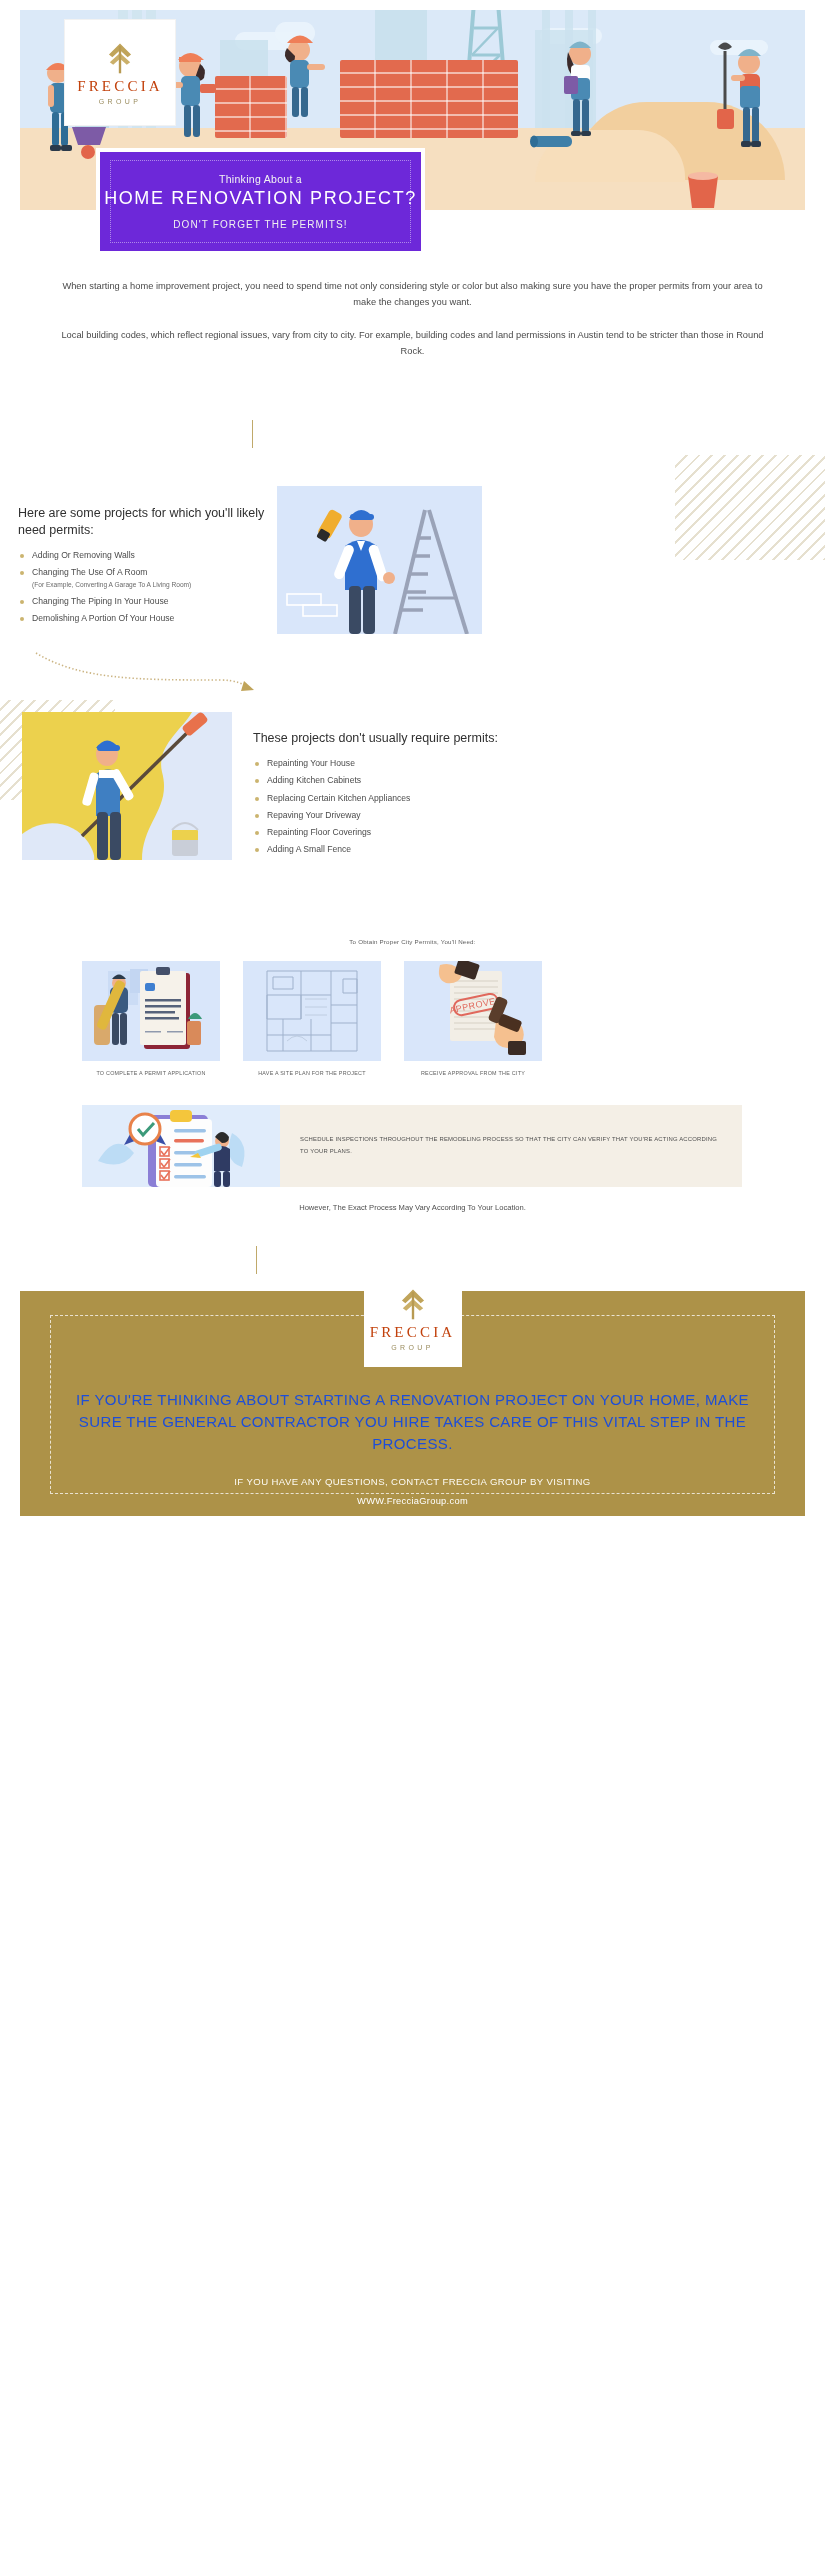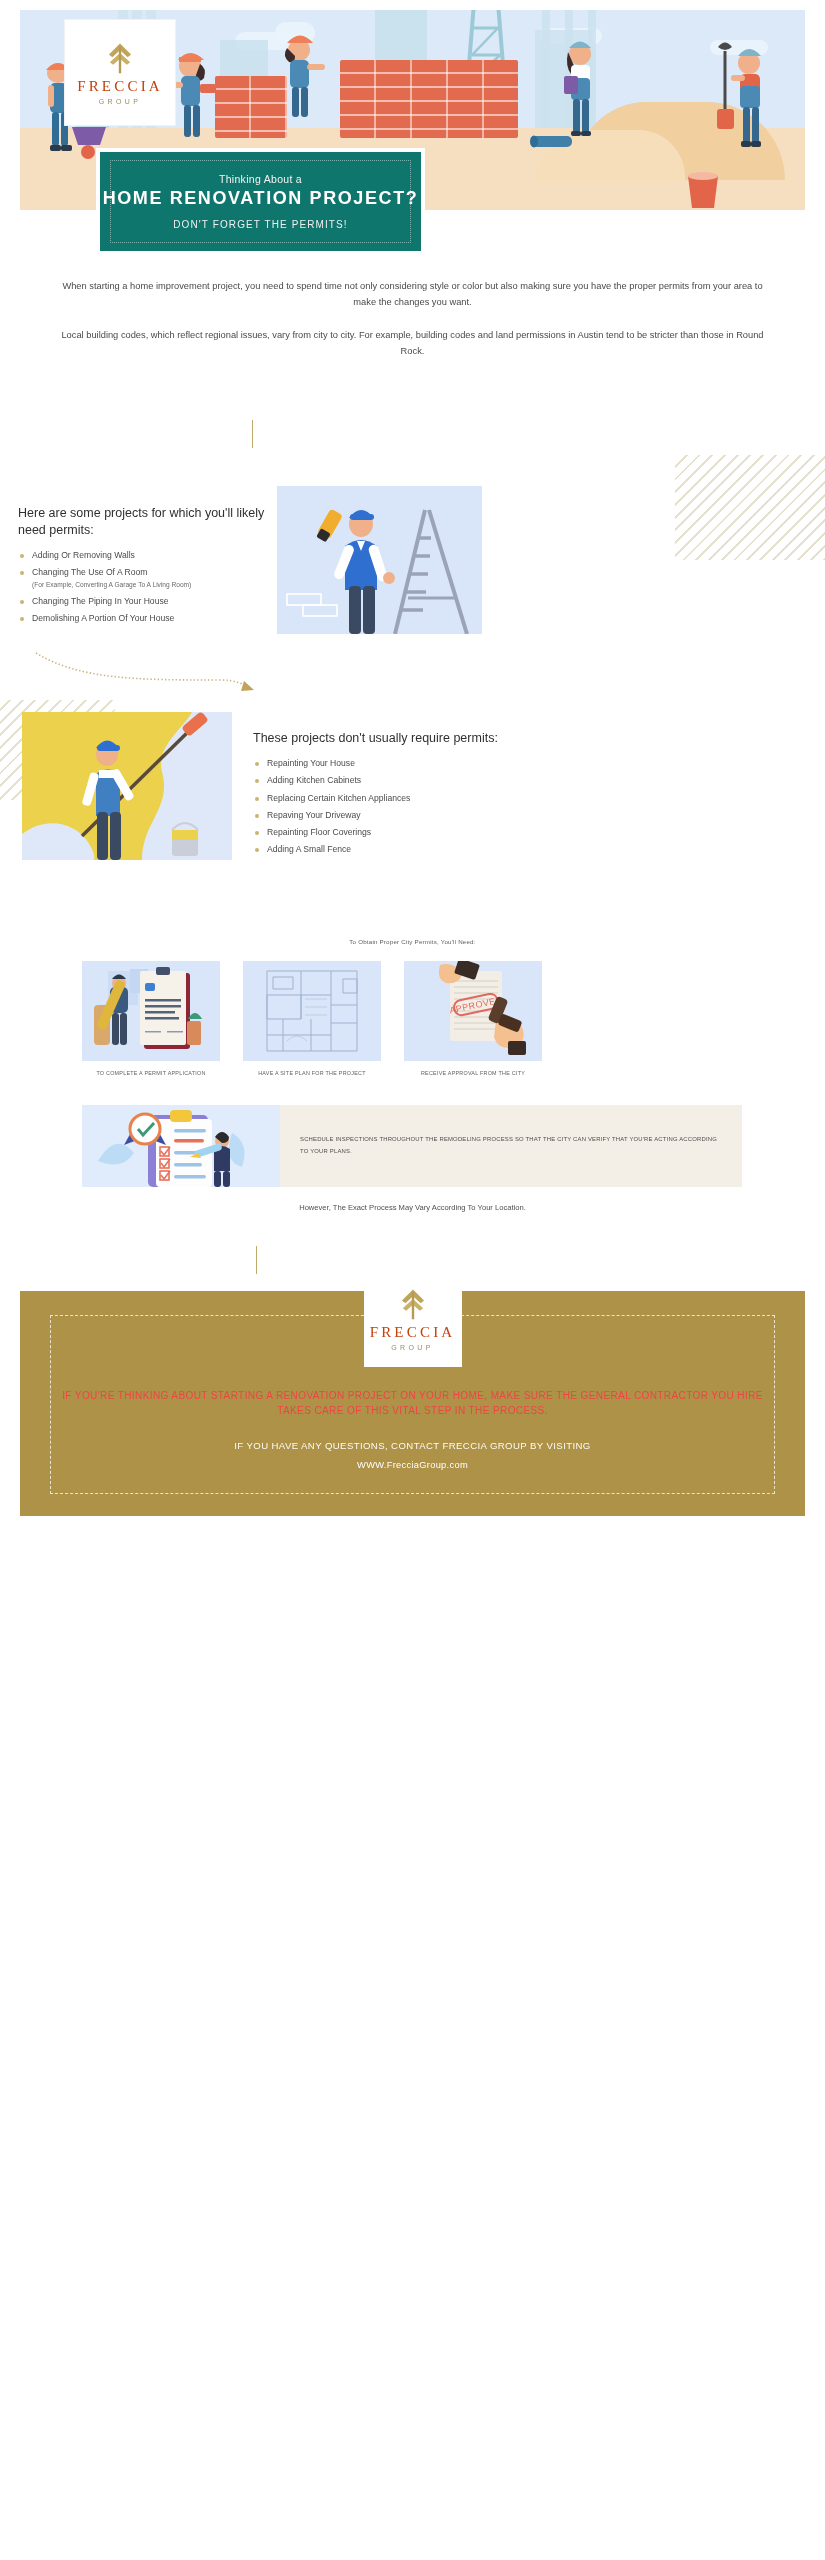--- a/index.html
+++ b/index.html
@@ -53,29 +53,29 @@
     display:flex; flex-direction:column; align-items:center; justify-content:center; gap:3px;
     box-shadow:0 0 0 1px #f2f2f2;
   }
   .logo-mark { width:34px; height:34px; }
   .logo-word { font-family:"Liberation Serif", serif; font-size:15px; letter-spacing:3.2px; color:#c2410c; }
   .logo-sub  { font-family:"Liberation Sans", sans-serif; font-size:7px; letter-spacing:3.4px; color:#9a8c5e; }
 
   
   .title-card {
     position:absolute; left:96px; top:148px; width:329px; height:107px;
-    background:#0f766e; border:4px solid #fff; display:flex; align-items:center; justify-content:center;
+    background:#6d28d9; border:4px solid #fff; display:flex; align-items:center; justify-content:center;
   }
   .title-inner {
     width:calc(100% - 20px); height:calc(100% - 16px);
     border:1px dotted rgba(255,255,255,.45);
     display:flex; flex-direction:column; align-items:center; justify-content:center; text-align:center;
   }
   .t-small { color:#f3f3f3; font-size:10.5px; letter-spacing:.3px; margin-bottom:3px; }
-  .t-big   { color:#ffffff; font-size:18px; letter-spacing:1.6px; font-weight:700; white-space:nowrap; }
+  .t-big   { color:#ffffff; font-size:18px; letter-spacing:1.6px; font-weight:400; white-space:nowrap; }
   .t-mid   { color:#f0f0f0; font-size:10px; letter-spacing:1.1px; margin-top:10px; }
 
   
   .intro { position:absolute; left:55px; top:278px; width:715px; text-align:center; }
   .intro p { font-size:9.3px; line-height:1.75; color:#4a4a4a; margin-bottom:16px; }
 
   .vdivider { position:absolute; width:1px; background:#c0a96a; }
   .vd1 { left:252px; top:420px; height:28px; }
   .vd2 { left:256px; top:1246px; height:28px; }
 
@@ -131,21 +131,21 @@
   .footer-dots {
     position:absolute; left:30px; top:24px; right:30px; bottom:22px;
     border:1px dashed rgba(255,255,255,.75);
   }
   .footer-logo {
     position:absolute; left:50%; transform:translateX(-50%); top:1291px; margin-top:-20px;
     width:98px; height:96px; background:#fff; display:flex; flex-direction:column;
     align-items:center; justify-content:center; gap:3px; z-index:5;
   }
   .footer-copy { position:absolute; left:60px; right:60px; top:1389px; text-align:center; z-index:4; }
-  .fc-main { color:#ef4444; font-size:10px; line-height:1.45; letter-spacing:.4px; }
+  .fc-main { color:#1d4ed8; font-size:15px; line-height:1.45; letter-spacing:.4px; }
   .fc-q { color:#fdfbf4; font-size:9.6px; letter-spacing:.4px; margin-top:22px; }
   .fc-url { color:#ffffff; font-size:9.3px; letter-spacing:.3px; margin-top:9px; }
 </style>
 </head>
 <body>
 
 <div class="page">
 
   <div class="hero">
     <div class="sky"></div>

